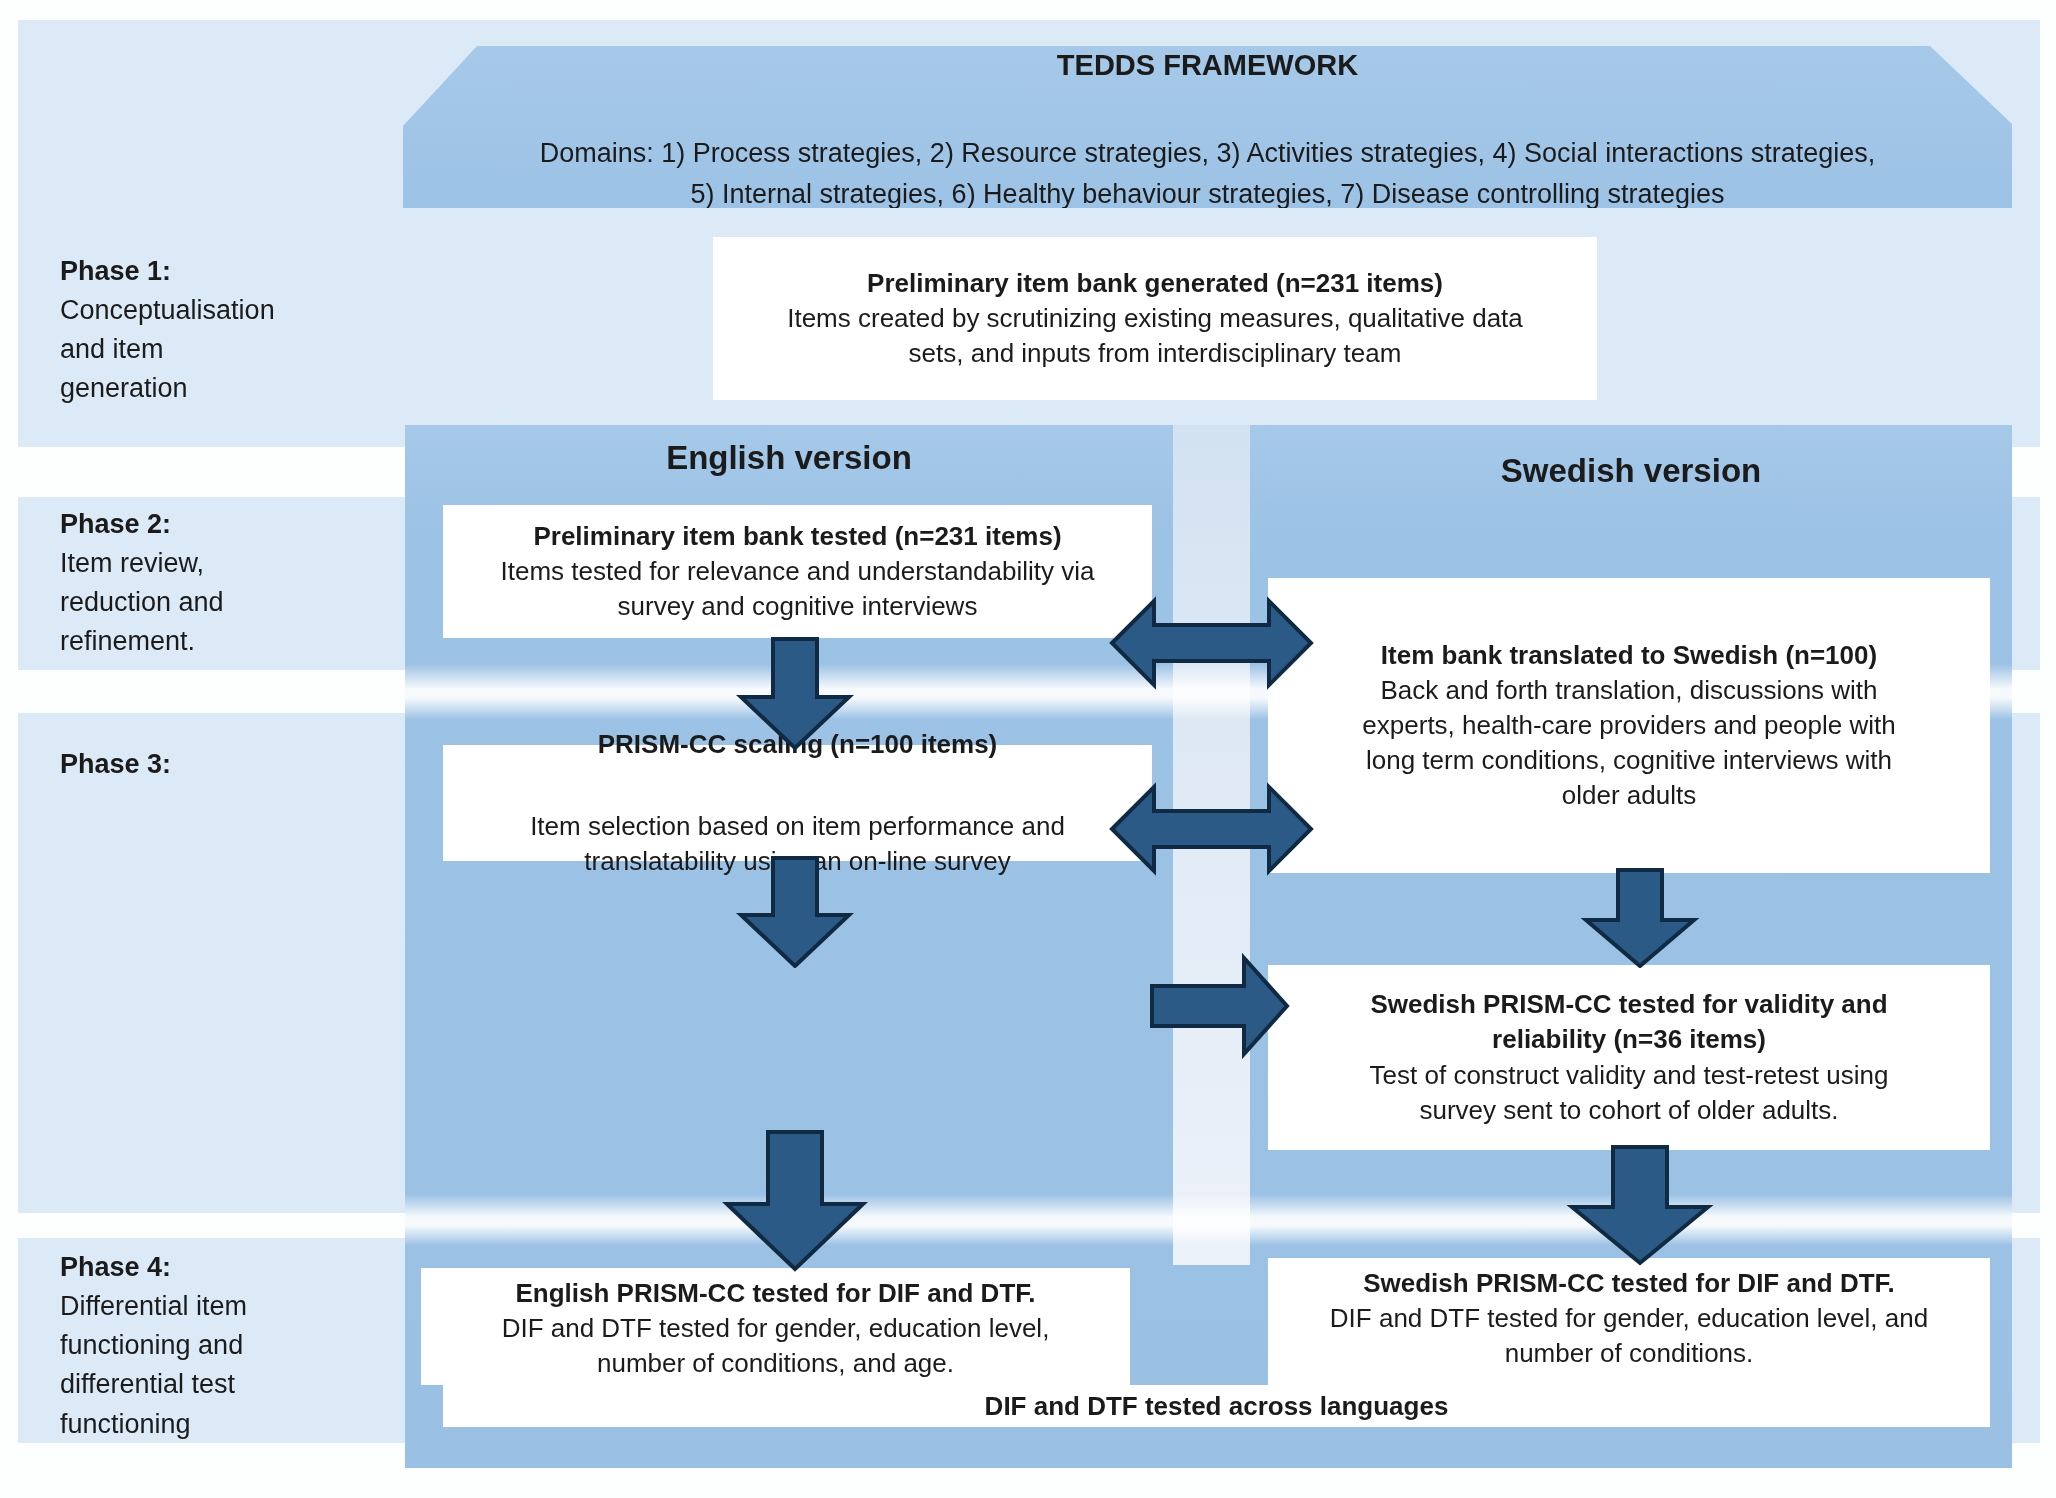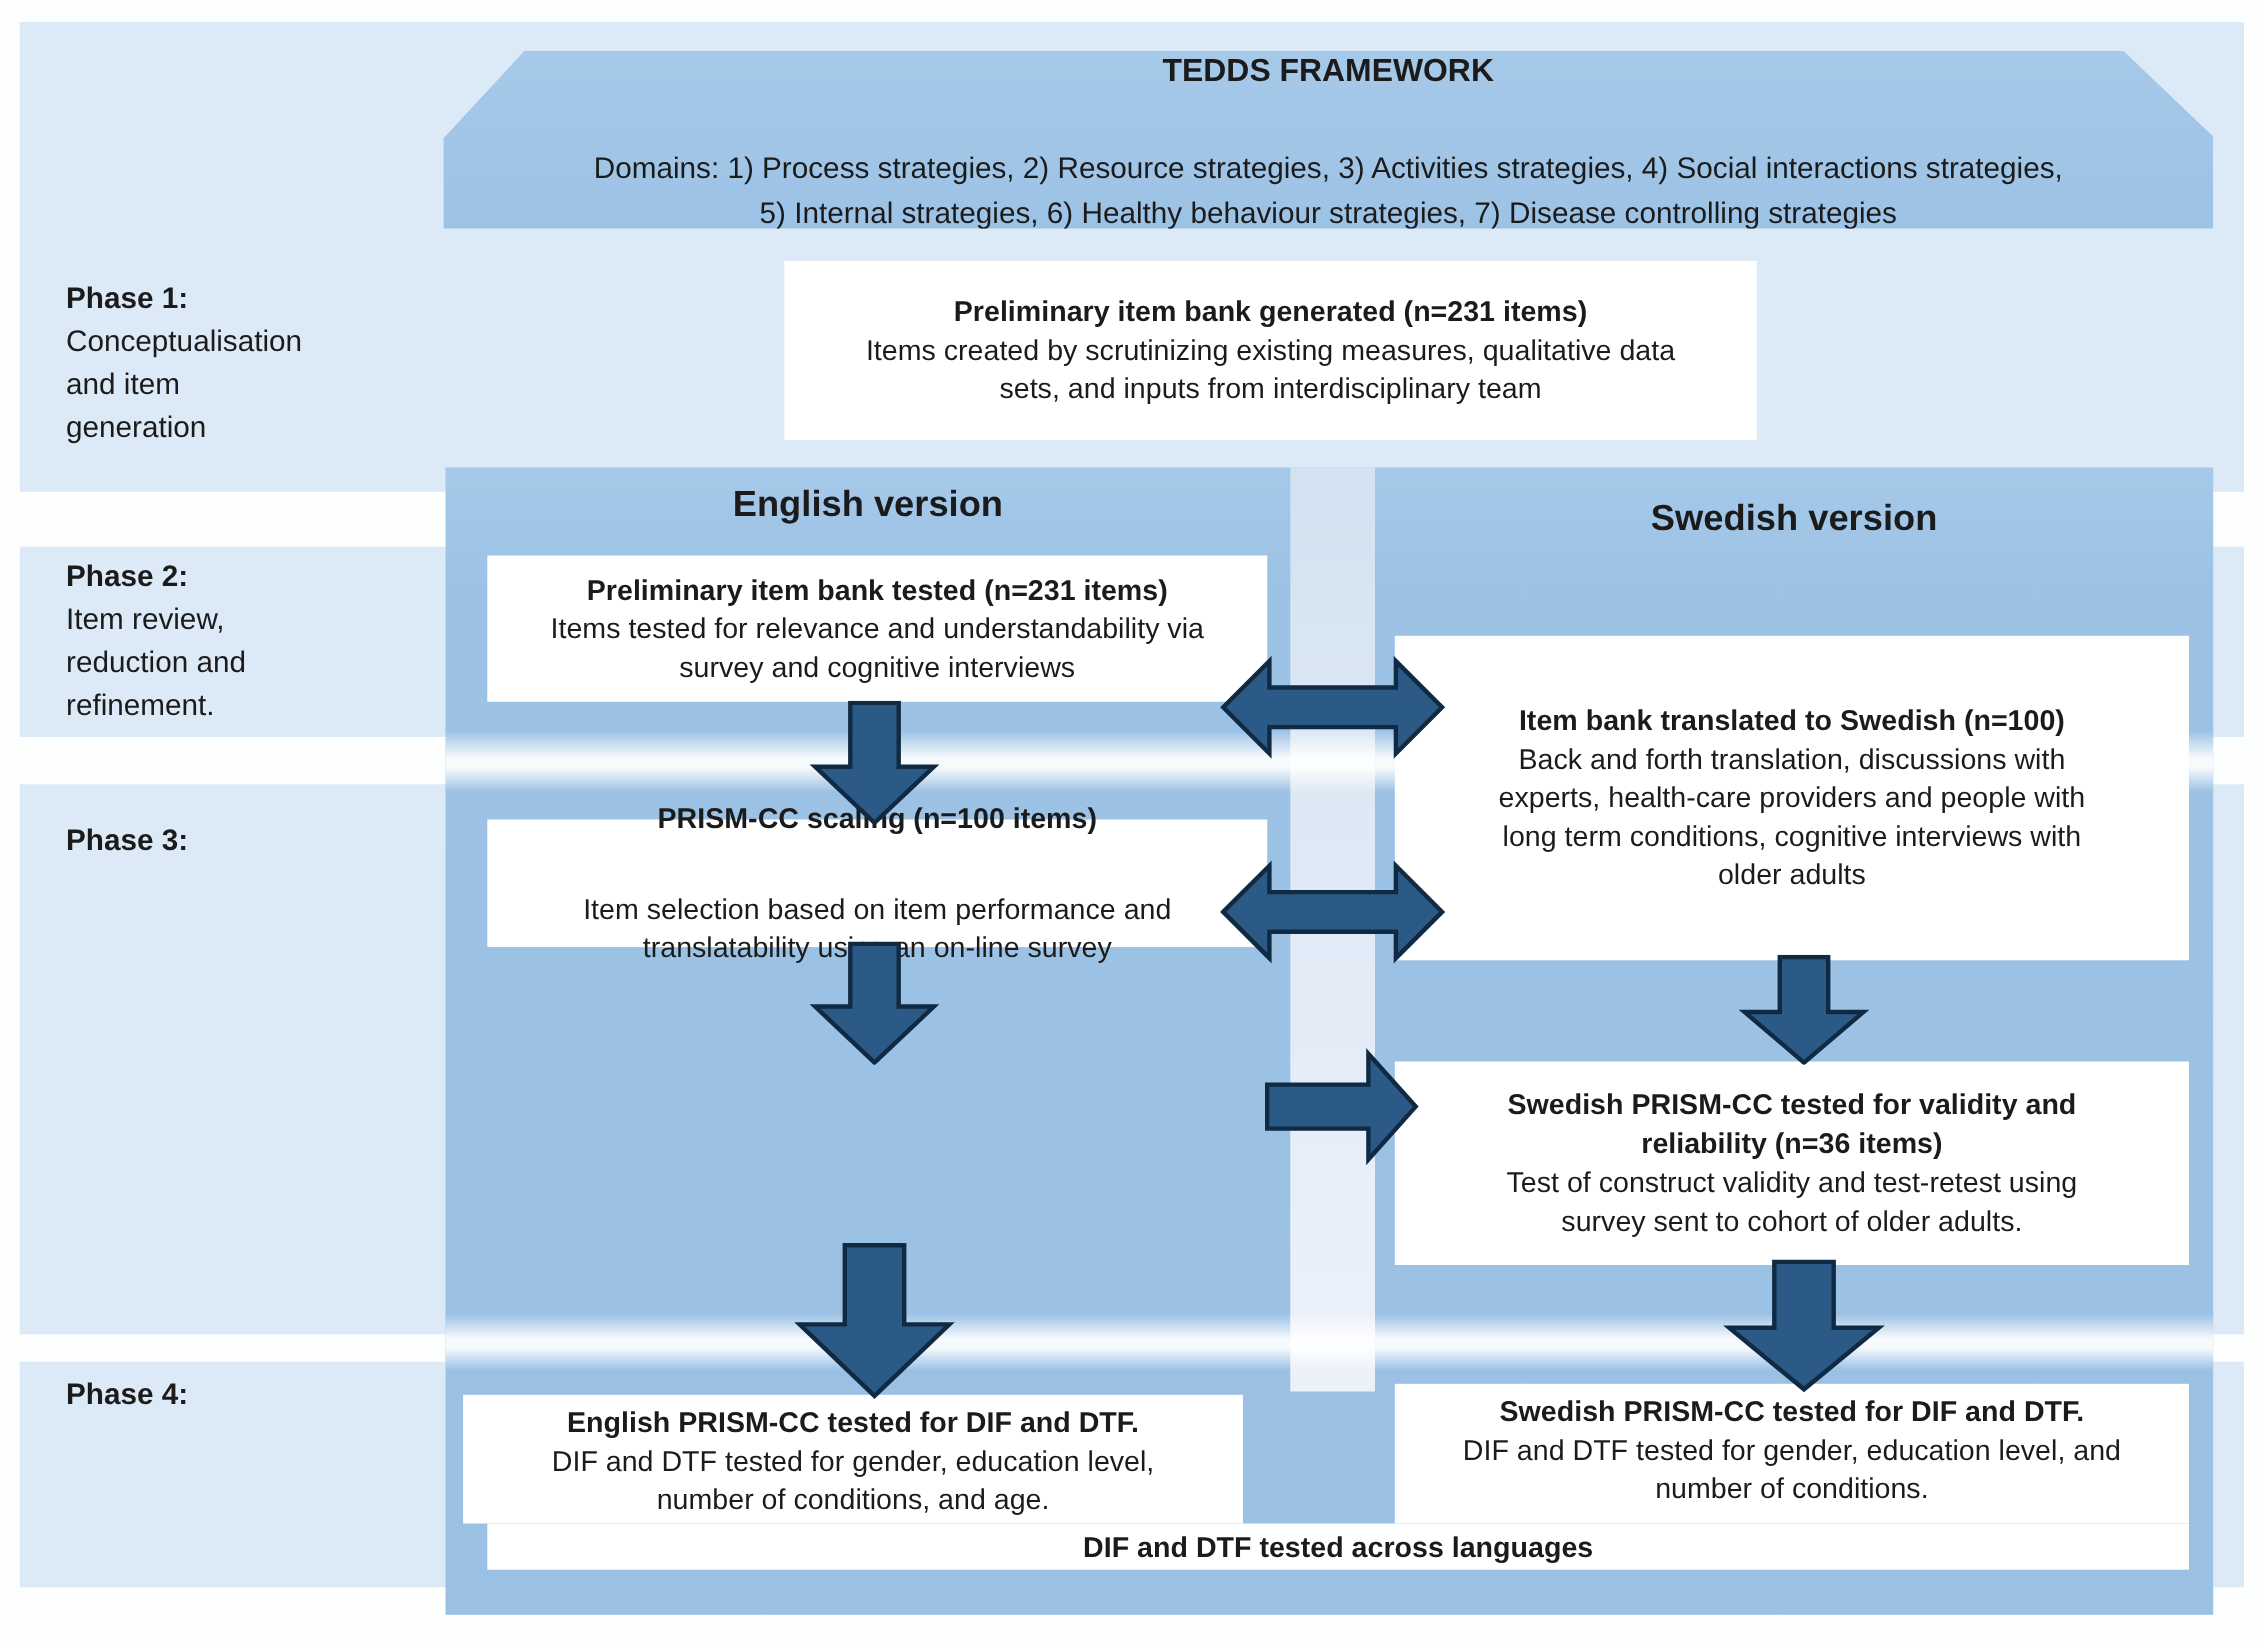--- a/index.html
+++ b/index.html
@@ -80,20 +80,24 @@
     <div class="ph-title">Phase 2:</div>
     <div class="ph-desc">Item review,
 reduction and
 refinement.</div>
   </div>
   <div class="abs phase-label" style="left:60px;top:745px;">
     <div class="ph-title">Phase 3:</div>
   </div>
   <div class="abs phase-label" style="left:60px;top:1248px;">
     <div class="ph-title">Phase 4:</div>
+    <div class="ph-desc">Differential item
+functioning and
+differential test
+functioning</div>
   </div>
 
   <div class="abs wbox" style="left:713px;top:237px;width:884px;height:163px;">
     <div class="bx-title">Preliminary item bank generated (n=231 items)</div>
     <div class="bx-body">Items created by scrutinizing existing measures, qualitative data
 sets, and inputs from interdisciplinary team</div>
   </div>
 
   <div class="abs wbox" style="left:443px;top:505px;width:709px;height:133px;">
     <div class="bx-title">Preliminary item bank tested (n=231 items)</div>

